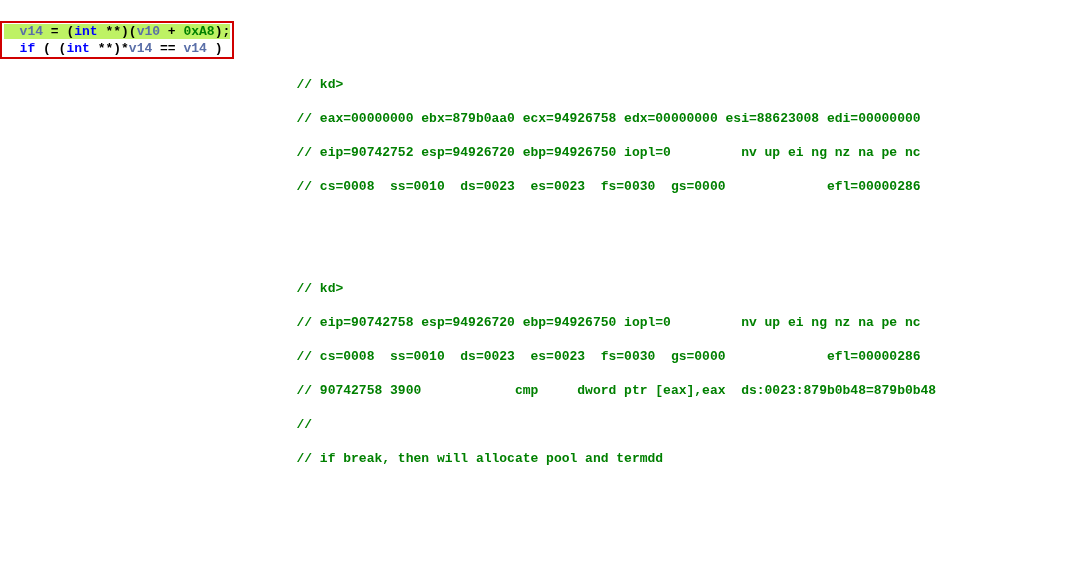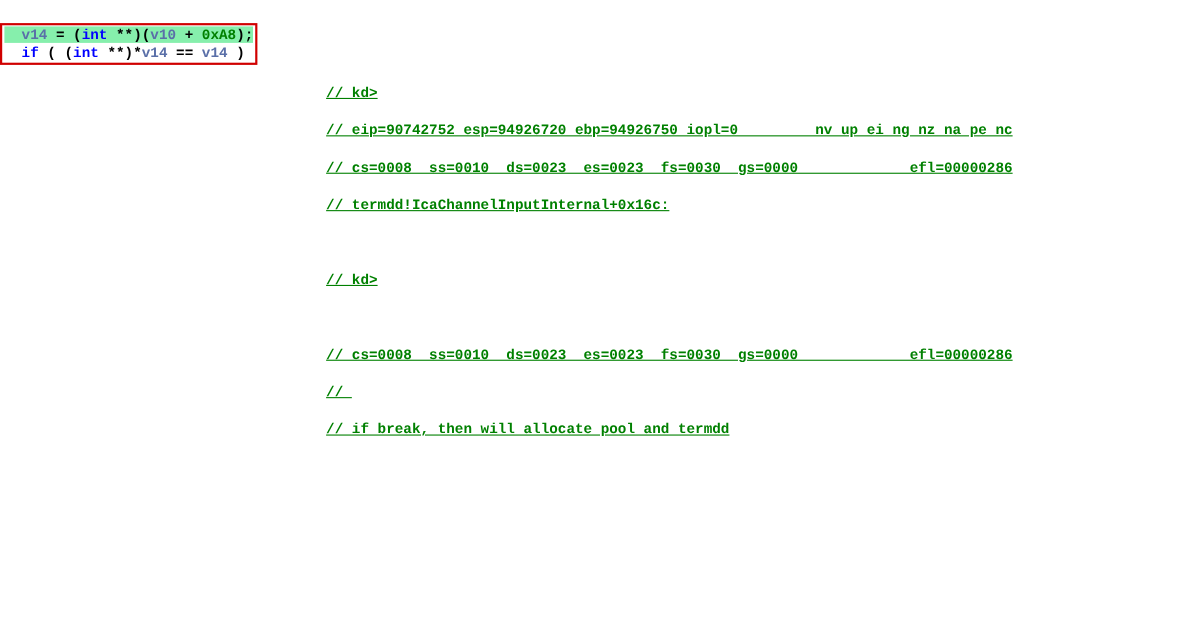--- a/index.html
+++ b/index.html
@@ -16,45 +16,47 @@
     padding: 4px 0 10px 0;
     white-space: pre;
   }
   .line {
     display: block;
   }
   .var   { color: #5a6fa8; }
   .kw    { color: #0000ff; margin-top: 26px; }
   .type  { color: #0000ff; }
   .num   { color: #008000; }
-  .cmt   { color: #008000; text-decoration: underline; }
+  .cmt   { color: #008000; }
   .pad   { display:inline-block; }
   .redbox {
     border: 2px solid #d00000;
     padding: 0 2px;
     display: inline-block;
   }
   .hl {
-    background: #86efac;
+    background: #bef264;
   }
 </style>
 </head>
 <body>
 
 <div class="code">
 <span class="line"><span class="redbox"><span class="hl"><span>  </span><span class="var">v14</span><span> = (</span><span class="type">int</span><span> **)(</span><span class="var">v10</span><span> + </span><span class="num">0xA8</span><span>);</span></span>
 <span>  </span><span class="kw">if</span><span> ( (</span><span class="type">int</span><span> **)*</span><span class="var">v14</span><span> == </span><span class="var">v14</span><span> )</span></span></span>
 <span class="line"><span class="pad">                                      </span><span class="cmt">// kd&gt;</span></span>
+<span class="line"><span class="pad">                                      </span><span class="cmt">// eax=00000000 ebx=879b0aa0 ecx=94926758 edx=00000000 esi=88623008 edi=00000000</span></span>
 <span class="line"><span class="pad">                                      </span><span class="cmt">// eip=90742752 esp=94926720 ebp=94926750 iopl=0         nv up ei ng nz na pe nc</span></span>
 <span class="line"><span class="pad">                                      </span><span class="cmt">// cs=0008  ss=0010  ds=0023  es=0023  fs=0030  gs=0000             efl=00000286</span></span>
-<span class="line"><span class="pad">                                      </span><span class="cmt">// termdd!IcaChannelInputInternal+0x16c:</span></span>
+<span class="line"><span class="pad">                                      </span></span>
 <span class="line"><span class="pad">                                      </span></span>
 <span class="line"><span class="pad">                                      </span><span class="cmt">// kd&gt;</span></span>
-<span class="line"><span class="pad">                                      </span></span>
+<span class="line"><span class="pad">                                      </span><span class="cmt">// eip=90742758 esp=94926720 ebp=94926750 iopl=0         nv up ei ng nz na pe nc</span></span>
 <span class="line"><span class="pad">                                      </span><span class="cmt">// cs=0008  ss=0010  ds=0023  es=0023  fs=0030  gs=0000             efl=00000286</span></span>
+<span class="line"><span class="pad">                                      </span><span class="cmt">// 90742758 3900            cmp     dword ptr [eax],eax  ds:0023:879b0b48=879b0b48</span></span>
 <span class="line"><span class="pad">                                      </span><span class="cmt">// </span></span>
 <span class="line"><span class="pad">                                      </span><span class="cmt">// if break, then will allocate pool and termdd</span></span>
 <span class="line"> </span>
 
 
 
 
 
 
 

